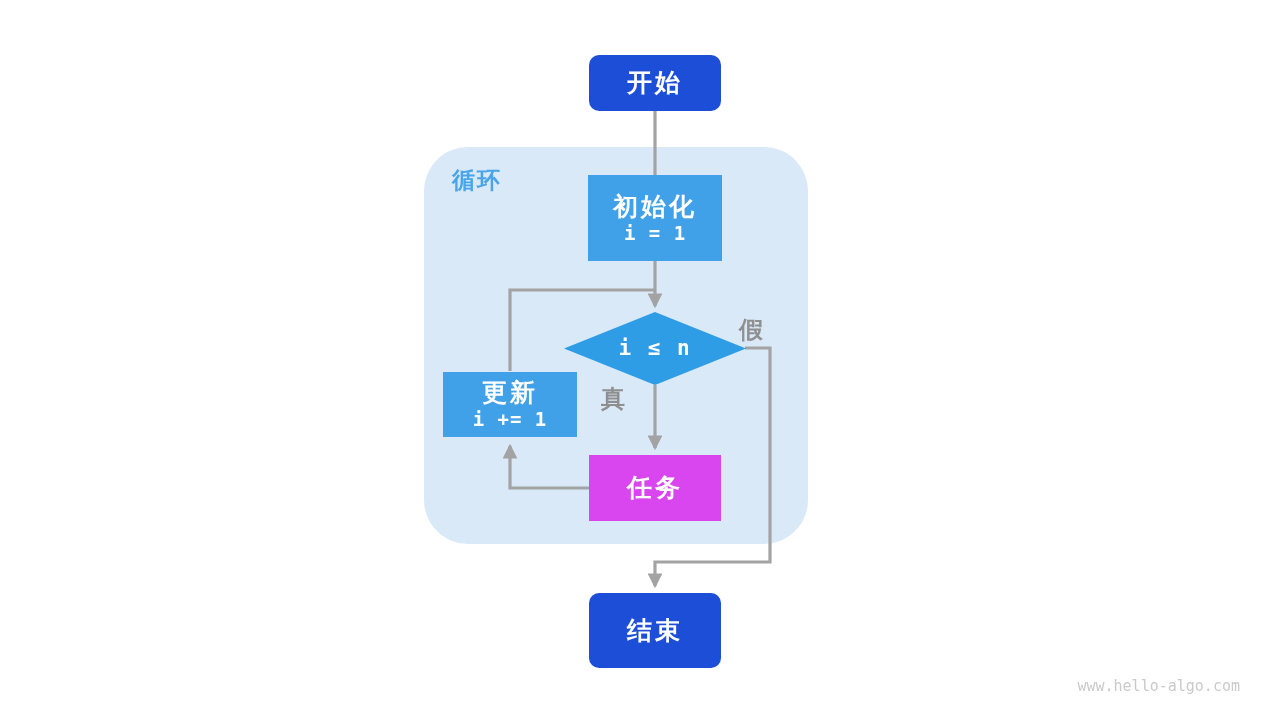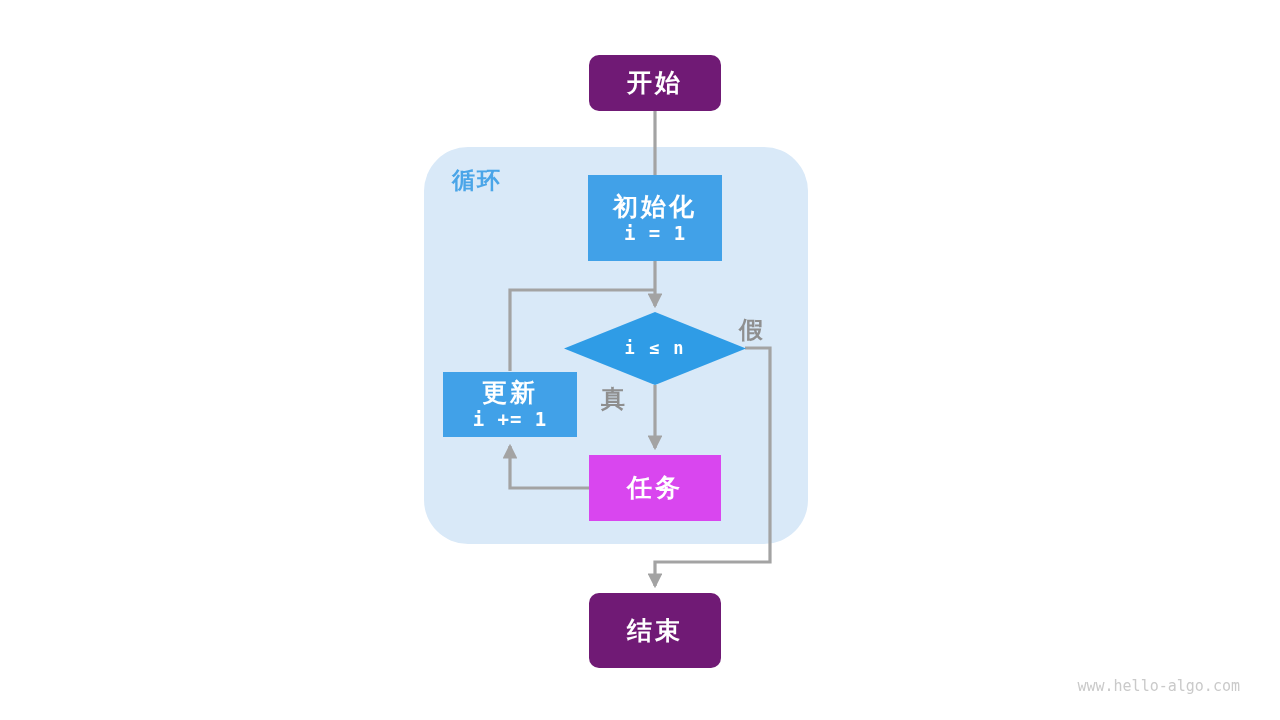--- a/index.html
+++ b/index.html
@@ -58,39 +58,39 @@
     font-size: 25px;
     letter-spacing: 3px;
   }
   .node .code {
     font-family: "DejaVu Sans Mono", monospace;
     font-size: 19px;
     font-weight: 700;
     letter-spacing: 1px;
   }
   .terminal {
-    background: #701a75;
+    background: #1d4ed8;
     border-radius: 10px;
   }
   .start-node { left: 589px; top: 55px;  width: 132px; height: 56px; }
   .end-node   { left: 589px; top: 593px; width: 132px; height: 75px; }
   .process-blue { background: #41a1e8; }
   .init-node   { left: 588px; top: 175px; width: 134px; height: 86px; }
   .update-node { left: 443px; top: 372px; width: 134px; height: 65px; }
   .task-node {
     left: 589px; top: 455px; width: 132px; height: 66px;
     background: #d946ef;
     font-family: Liberation Serif, serif;
   }
   .decision-node {
     left: 564px; top: 312px; width: 182px; height: 73px;
     background: #2f9ce6;
     clip-path: polygon(50% 0%, 100% 50%, 50% 100%, 0% 50%);
   }
-  .decision-node .code { font-size: 17px; letter-spacing: 2px; }
+  .decision-node .code { font-size: 21px; letter-spacing: 2px; }
   
   .branch-label {
     position: absolute;
     font-size: 24px;
     font-weight: 700;
     color: #8f8f8f;
     z-index: 4;
   }
   .true-label  { left: 601px; top: 383px; }
   .false-label { left: 739px; top: 314px; }

